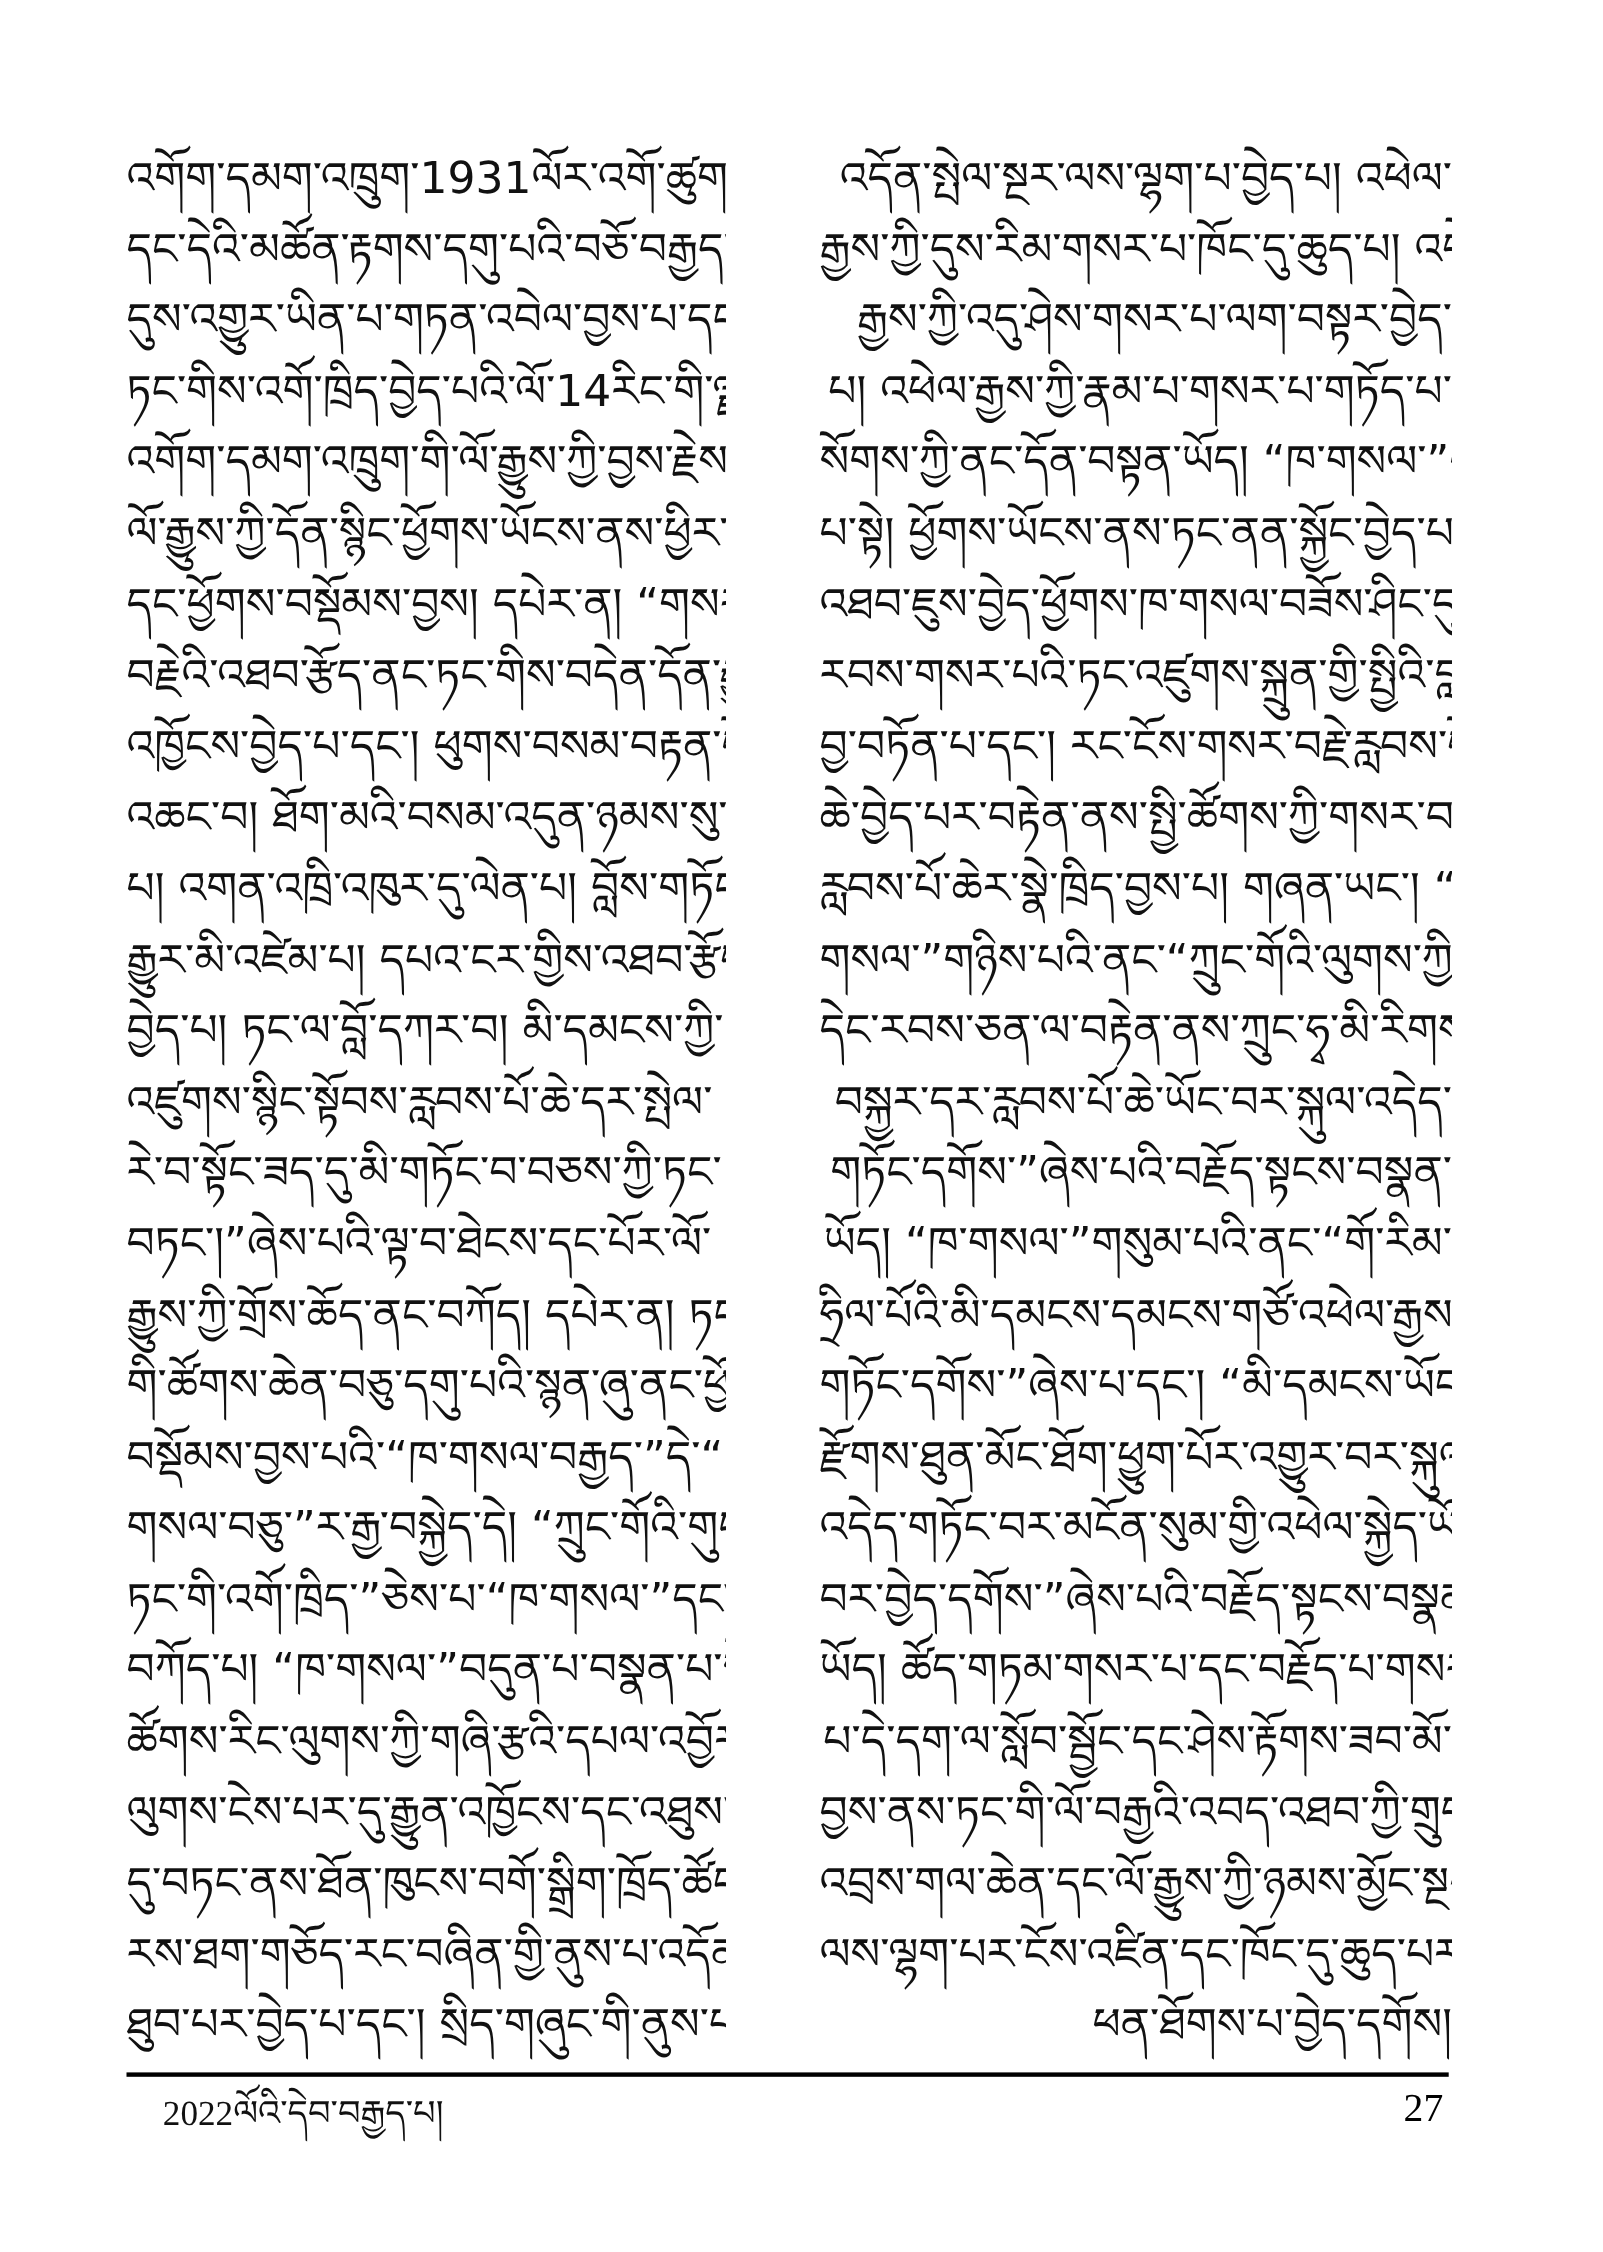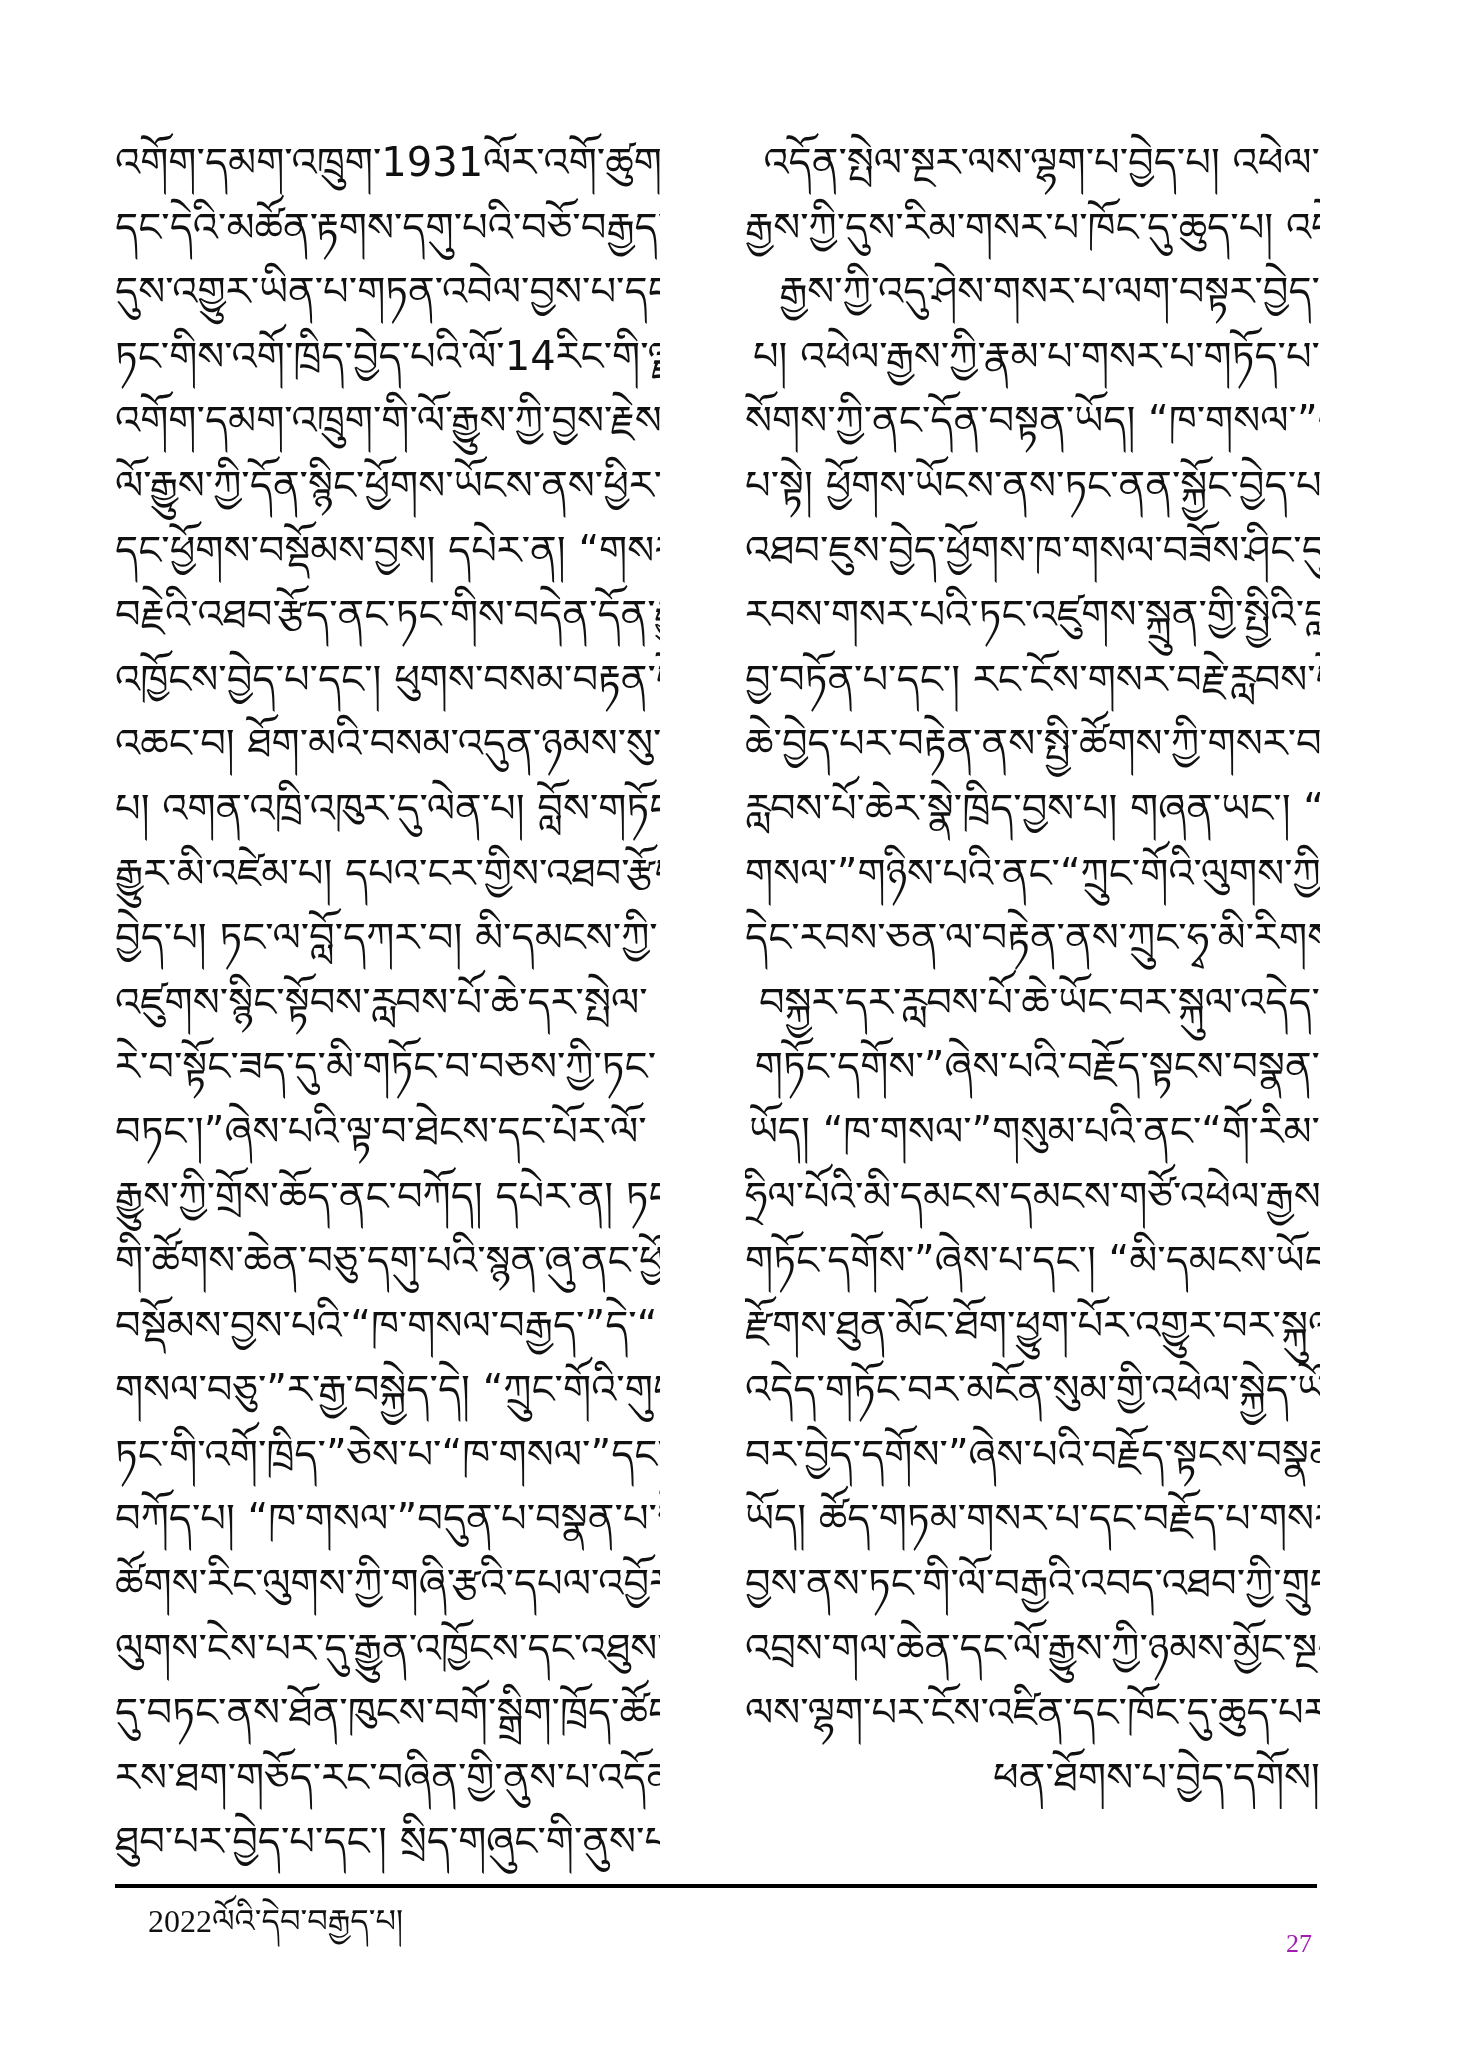--- a/index.html
+++ b/index.html
@@ -44,25 +44,24 @@
     font-size: 32px;
     line-height: 46px;
     color: #111111;
     white-space: nowrap;
     font-family: "Liberation Serif", "DejaVu Sans", serif;
   }
   .footer-page-number {
     position: absolute;
     right: 145px;
     top: 1894px;
-    font-size: 26px;
+    font-size: 36px;
     line-height: 44px;
-    color: #a21caf;
+    color: #000000;
     font-family: "Liberation Serif", serif;
-    margin-top: 28px;
   }
 </style>
 </head>
 <body>
 
 <div class="page">
 
   <div class="text-column col-left">
       <div class="tib-line">འགོག་དམག་འཁྲུག་1931ལོར་འགོ་ཚུགས་པ་</div>
       <div class="tib-line">དང་དེའི་མཚོན་རྟགས་དགུ་པའི་བཅོ་བརྒྱད་ཀྱི་</div>
@@ -109,20 +108,21 @@
       <div class="tib-line">དེང་རབས་ཅན་ལ་བརྟེན་ནས་ཀྲུང་ཧྭ་མི་རིགས་</div>
       <div class="tib-line">བསྐྱར་དར་རླབས་པོ་ཆེ་ཡོང་བར་སྐུལ་འདེད་</div>
       <div class="tib-line">གཏོང་དགོས་”ཞེས་པའི་བརྗོད་སྟངས་བསྣན་</div>
       <div class="tib-line">ཡོད།      “ཁ་གསལ་”གསུམ་པའི་ནང་“གོ་རིམ་</div>
       <div class="tib-line">ཧྲིལ་པོའི་མི་དམངས་དམངས་གཙོ་འཕེལ་རྒྱས་</div>
       <div class="tib-line">གཏོང་དགོས་”ཞེས་པ་དང་།  “མི་དམངས་ཡོངས་</div>
       <div class="tib-line">རྫོགས་ཐུན་མོང་ཐོག་ཕྱུག་པོར་འགྱུར་བར་སྐུལ་</div>
       <div class="tib-line">འདེད་གཏོང་བར་མངོན་སུམ་གྱི་འཕེལ་སྐྱེད་ཡོང་</div>
       <div class="tib-line">བར་བྱེད་དགོས་”ཞེས་པའི་བརྗོད་སྟངས་བསྣན་</div>
       <div class="tib-line">ཡོད།  ཚོད་གཏམ་གསར་པ་དང་བརྗོད་པ་གསར་</div>
+      <div class="tib-line">པ་དེ་དག་ལ་སློབ་སྦྱོང་དང་ཤེས་རྟོགས་ཟབ་མོ་</div>
       <div class="tib-line">བྱས་ནས་ཏང་གི་ལོ་བརྒྱའི་འབད་འཐབ་ཀྱི་གྲུབ་</div>
       <div class="tib-line">འབྲས་གལ་ཆེན་དང་ལོ་རྒྱུས་ཀྱི་ཉམས་མྱོང་སྔར་</div>
       <div class="tib-line">ལས་ལྷག་པར་ངོས་འཛིན་དང་ཁོང་དུ་ཆུད་པར་</div>
       <div class="tib-line">ཕན་ཐོགས་པ་བྱེད་དགོས།</div>
     </div>
 
   <div class="footer-rule"></div>
 
   <div class="footer-journal">2022ལོའི་དེབ་བརྒྱད་པ།</div>
 

